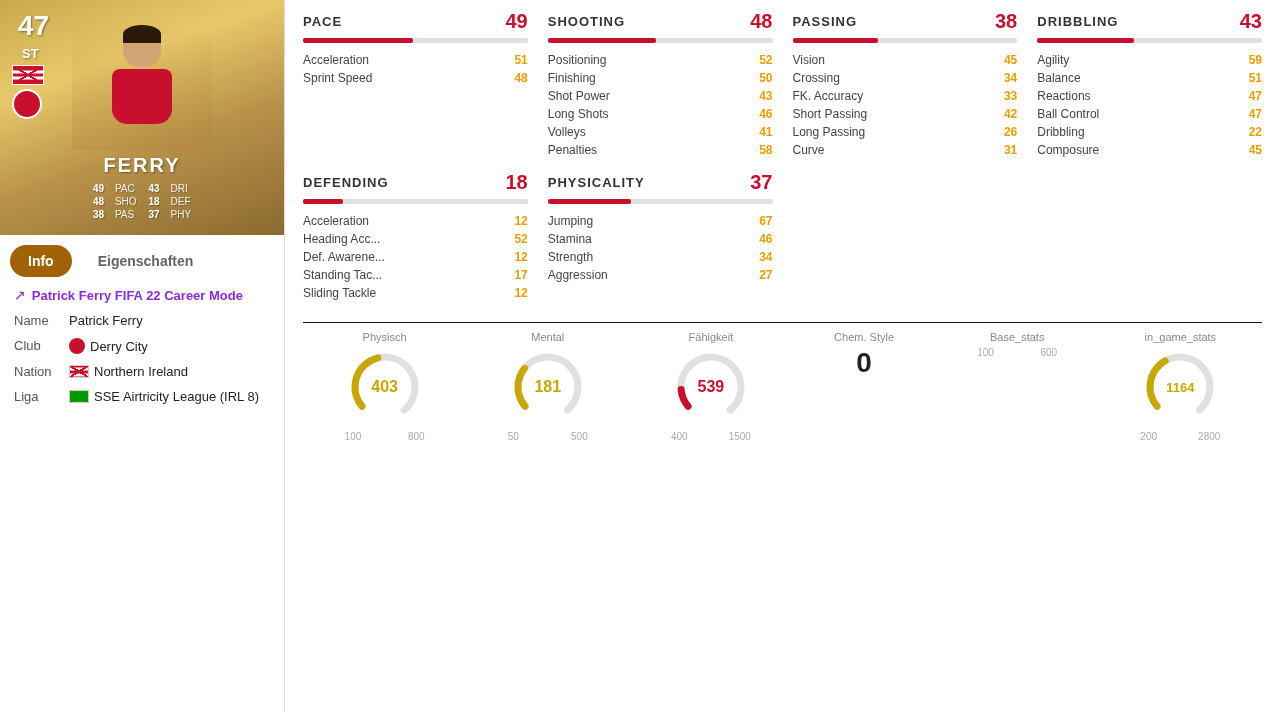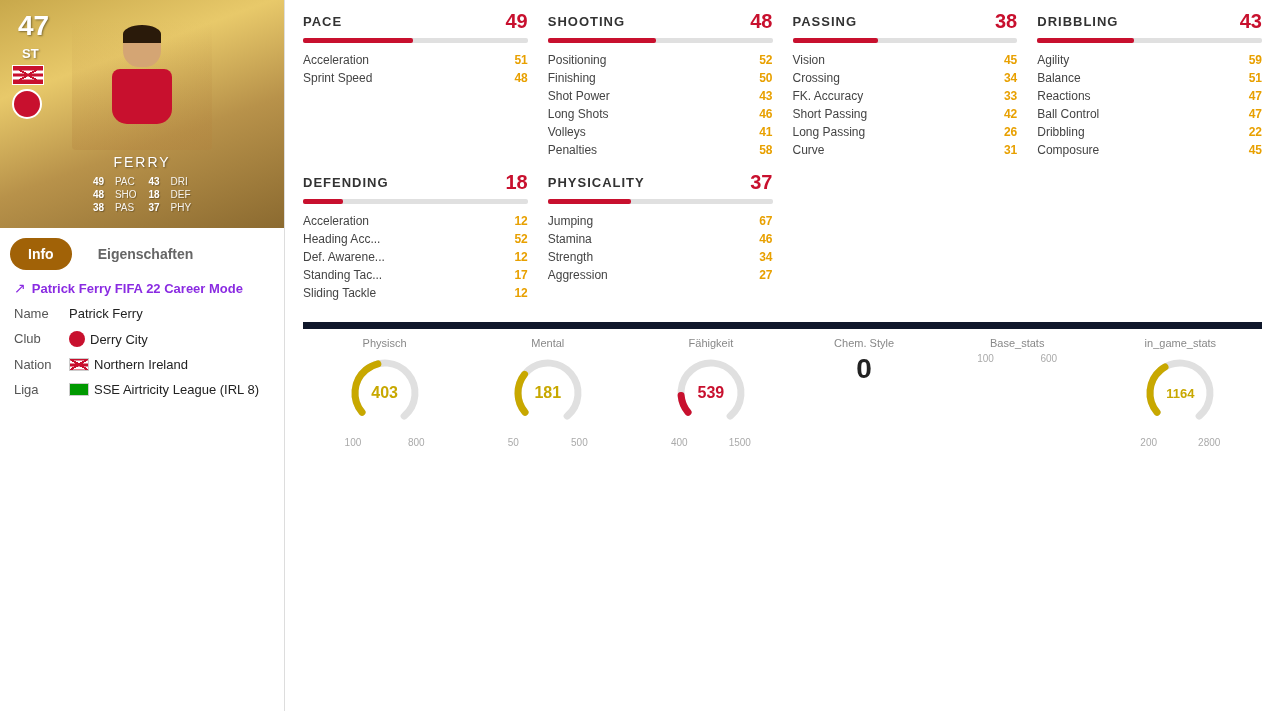--- a/index.html
+++ b/index.html
@@ -147,22 +147,22 @@
     .player-body {
       width: 60px;
       height: 55px;
       background: #c8102e;
       border-radius: 8px 8px 15px 15px;
       margin: 2px auto 0;
     }
 
     .card-name {
       color: #fff;
-      font-size: 14px;
-      font-weight: normal;
+      font-size: 20px;
+      font-weight: bold;
       text-align: center;
       margin-top: 4px;
       letter-spacing: 2px;
       text-shadow: 1px 1px 2px rgba(0,0,0,0.4);
     }
 
     .card-stats-row {
       display: flex;
       gap: 12px;
       margin-top: 6px;
@@ -369,21 +369,21 @@
       min-width: 25px;
       text-align: right;
     }
 
     
     .gauges-section {
       display: flex;
       justify-content: space-around;
       align-items: flex-start;
       padding-top: 8px;
-      border-top: 7px solid #0f172a;
+      border-top: 1px solid #0f172a;
       margin-top: 5px;
     }
 
     .gauge-item {
       display: flex;
       flex-direction: column;
       align-items: center;
       gap: 4px;
     }
 

